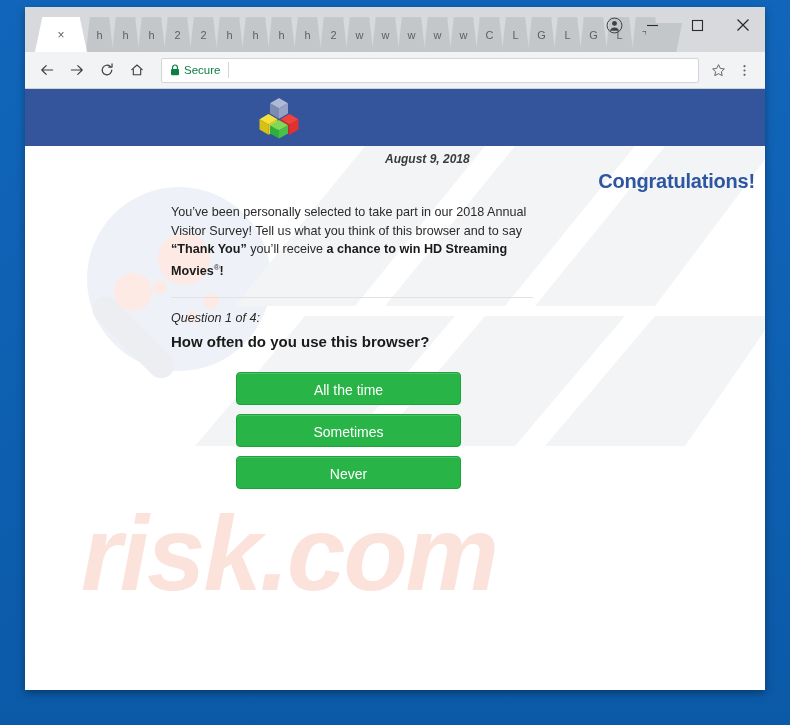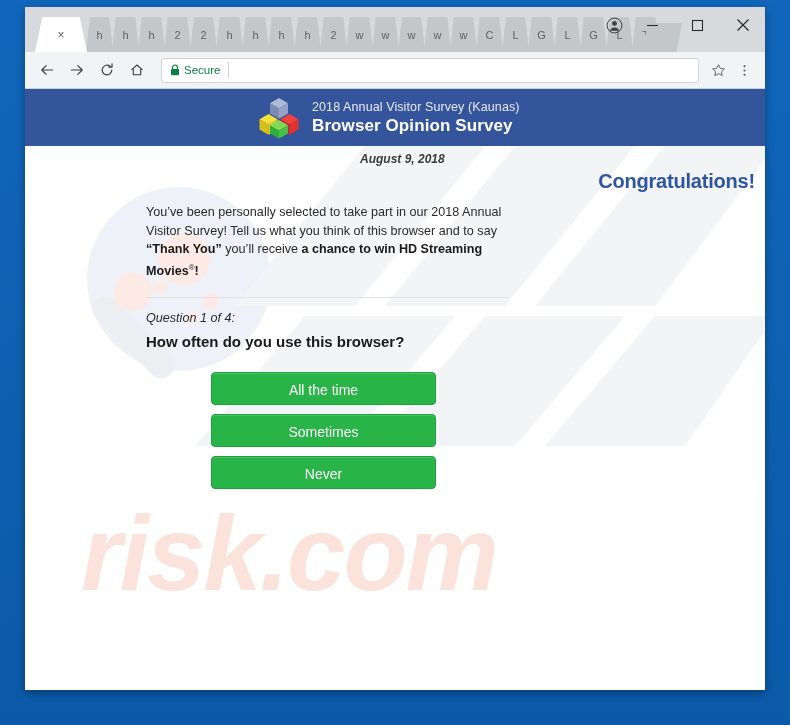--- a/index.html
+++ b/index.html
@@ -233,21 +233,21 @@
     color: #fbe3dc;
     letter-spacing: -2px;
     pointer-events: none;
     z-index: 0;
     line-height: 1;
   }
 
   #content {
     position: relative;
     z-index: 2;
-    padding-left: 95px;
+    padding-left: 120px;
     padding-right: 10px;
   }
   #survey-date {
     text-align: left;
     margin-left: 240px;
     padding-top: 6px;
     font-size: 12px;
     font-style: italic;
     font-weight: bold;
     color: #3b3b3b;
@@ -495,24 +495,20 @@
 
             <polygon points="31.5,18 40.5,23.2 31.5,28.4 22.5,23.2" fill="#f2403c"></polygon>
             <polygon points="22.5,23.2 31.5,28.4 31.5,38.8 22.5,33.6" fill="#cc2824"></polygon>
             <polygon points="40.5,23.2 40.5,33.6 31.5,38.8 31.5,28.4" fill="#e0332f"></polygon>
 
             <polygon points="21,24 30,29.2 21,34.4 12,29.2" fill="#7ed957"></polygon>
             <polygon points="12,29.2 21,34.4 21,42.6 12,37.4" fill="#2eae3c"></polygon>
             <polygon points="30,29.2 30,37.4 21,42.6 21,34.4" fill="#49c04a"></polygon>
           </svg>
         </div>
-        <div id="banner-text">
-          <div id="banner-sub">2018 Annual Visitor Survey (Kaunas)</div>
-          <div id="banner-title">Browser Opinion Survey</div>
-        </div>
       </div>
 
       <div id="page-body">
 
         <div id="wm-glass">
           <svg width="215" height="250" viewBox="0 0 215 250" aria-hidden="true">
             <circle cx="118" cy="105" r="92" fill="#eef1f7"></circle>
             <rect x="20" y="150" width="105" height="26" rx="13" fill="#eceef2" transform="rotate(45 72 163)"></rect>
             <circle cx="123" cy="85" r="26" fill="#fdeae4"></circle>
             <circle cx="72" cy="118" r="19" fill="#fdeae4"></circle>

